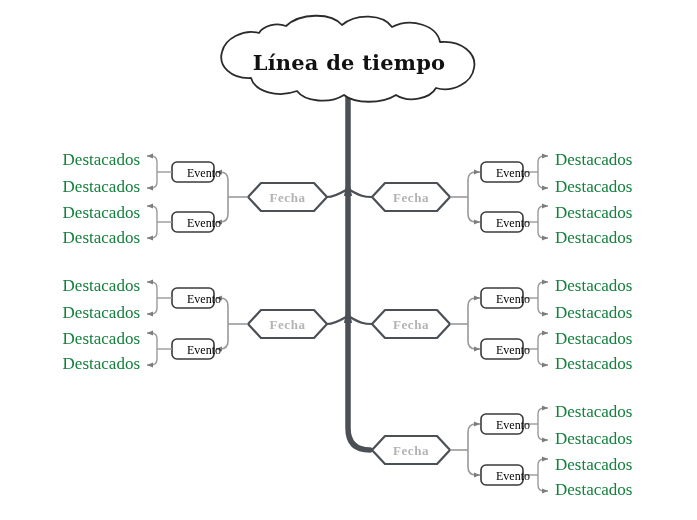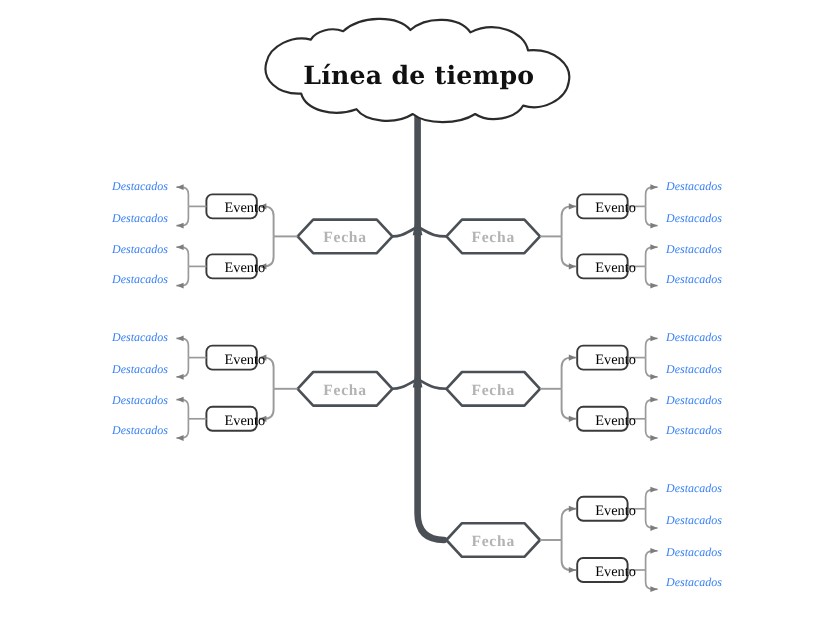--- a/index.html
+++ b/index.html
@@ -48,23 +48,22 @@
   }
   .evento-label {
     font-family: Liberation Serif, serif;
     font-size: 12px;
     color: #000000;
     text-align: right;
     width: 56px;
   }
   .destacado-label {
     font-family: "Liberation Serif", "DejaVu Serif", serif;
-    font-size: 10px;
-    color: #3b82f6;
-    font-style: italic;
+    font-size: 17px;
+    color: #15803d;
   }
   .destacado-label.right { text-align: left; }
   .destacado-label.left  { text-align: right; width: 84px; }
   .hit {
     position: absolute;
     background: transparent;
   }
 </style>
 </head>
 <body>

